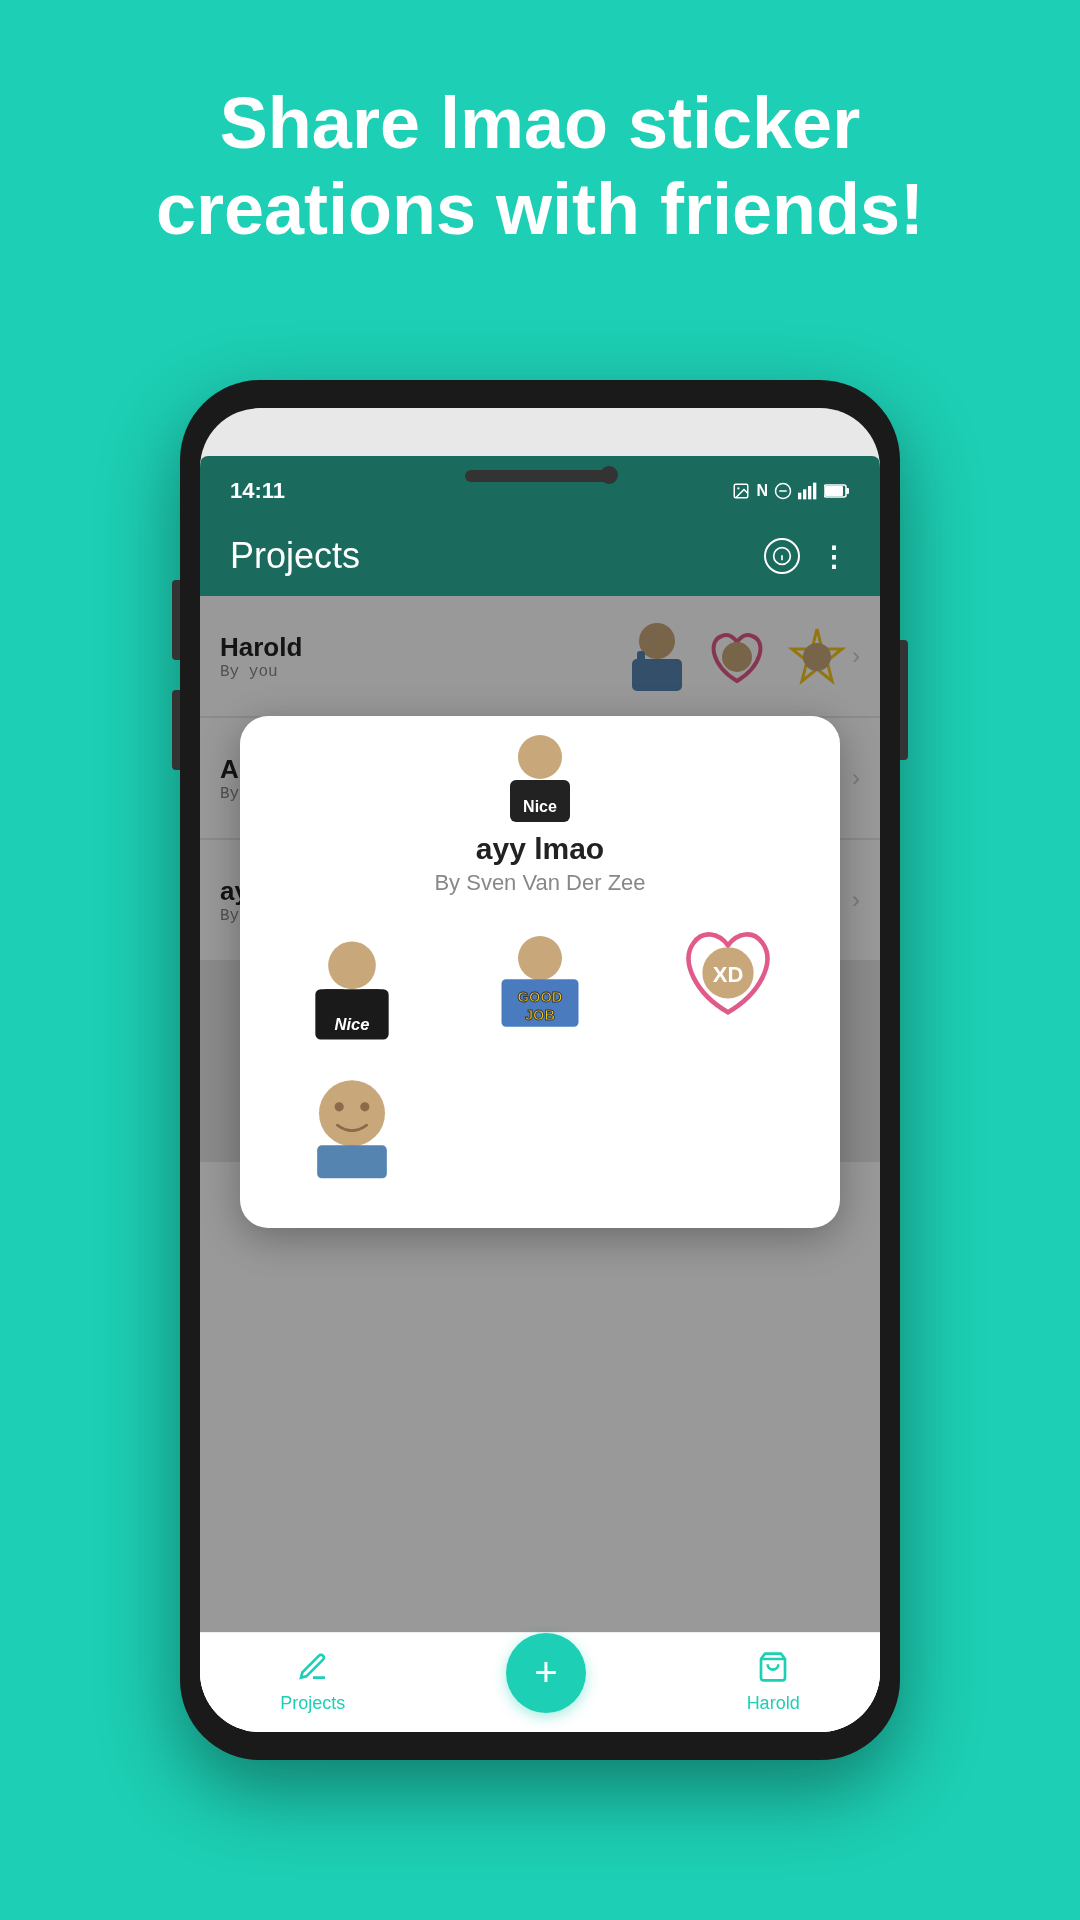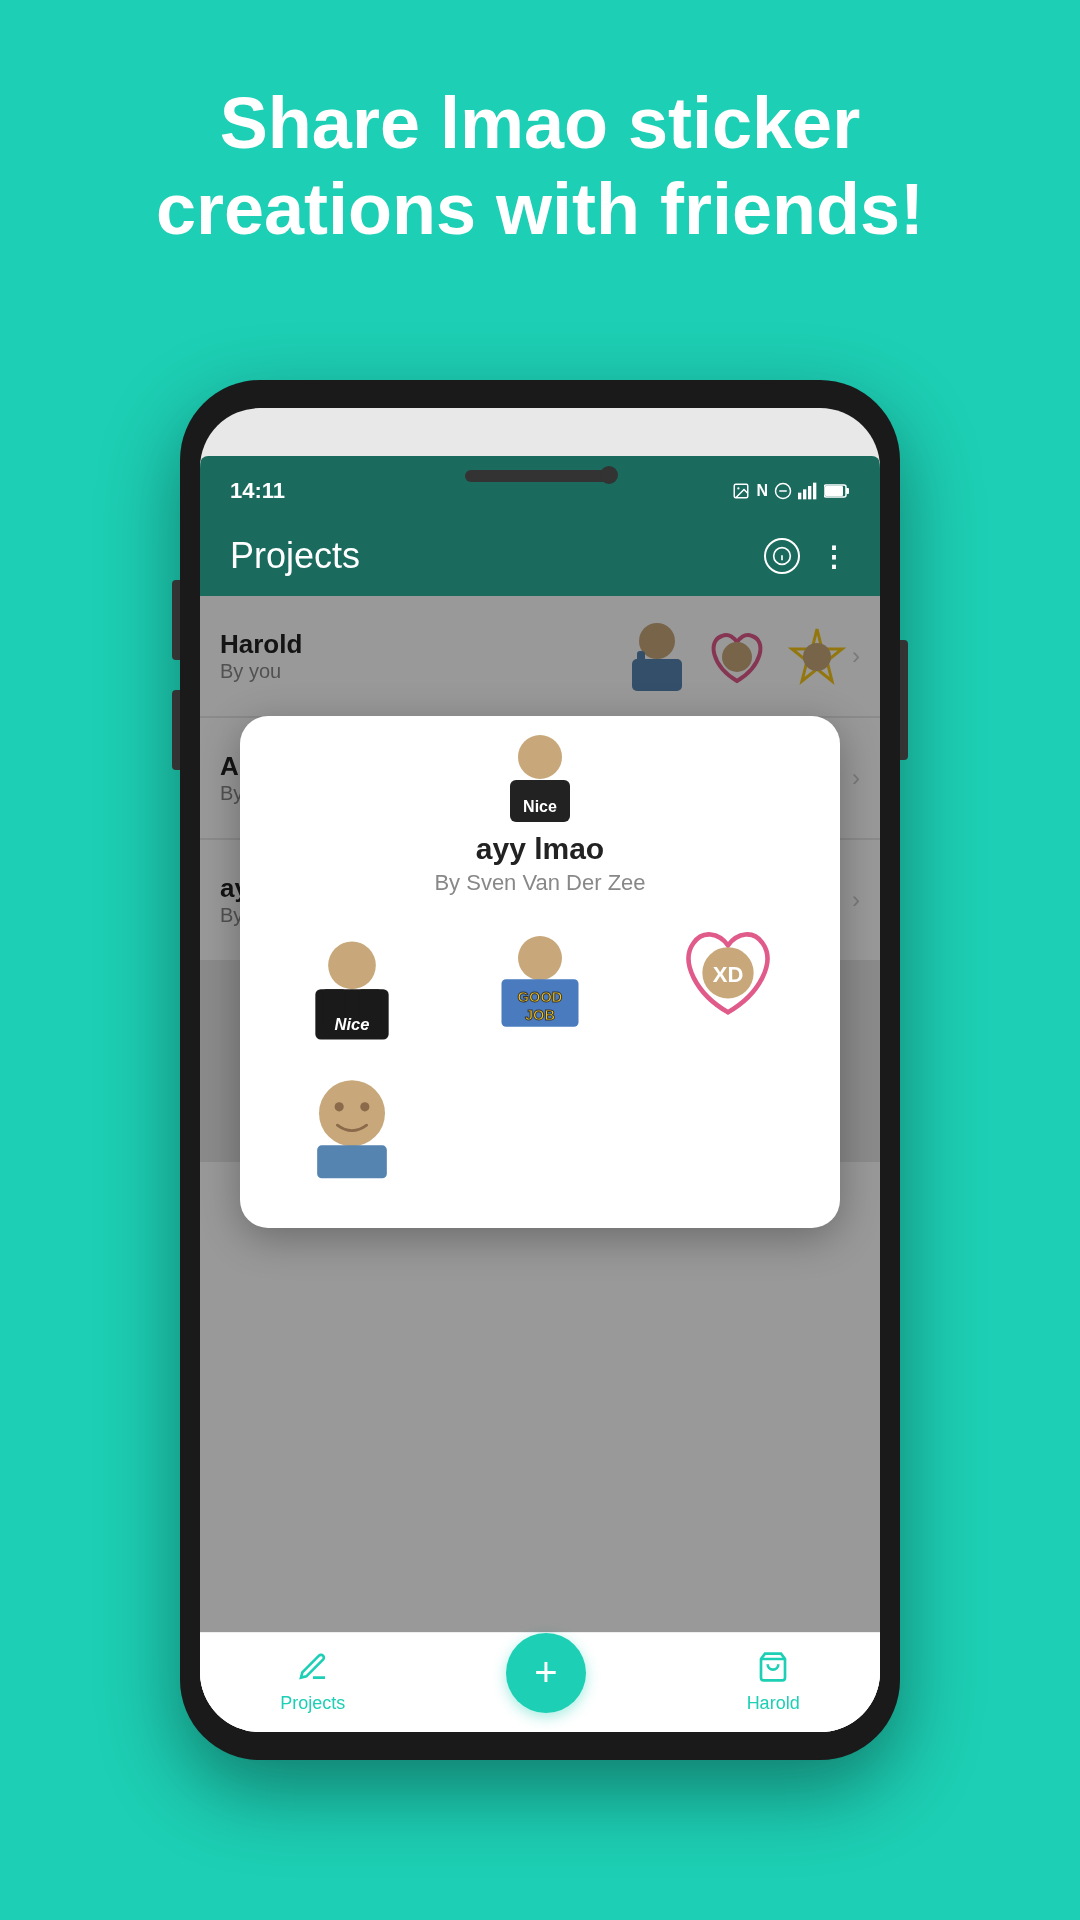--- a/index.html
+++ b/index.html
@@ -183,22 +183,23 @@
       flex: 1;
     }
 
     .project-name {
       font-size: 26px;
       font-weight: 600;
       color: #222;
     }
 
     .project-by {
-      font-size: 20px;
+      font-size: 16px;
       color: #888;
+      font-family: Liberation Mono, monospace;
     }
 
     .project-stickers {
       display: flex;
       gap: 10px;
     }
 
     .project-arrow {
       color: #ccc;
       font-size: 24px;

